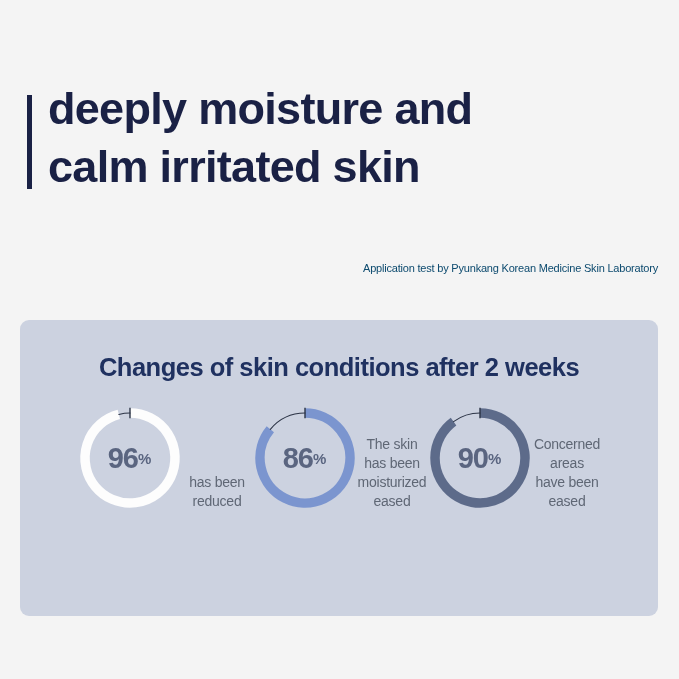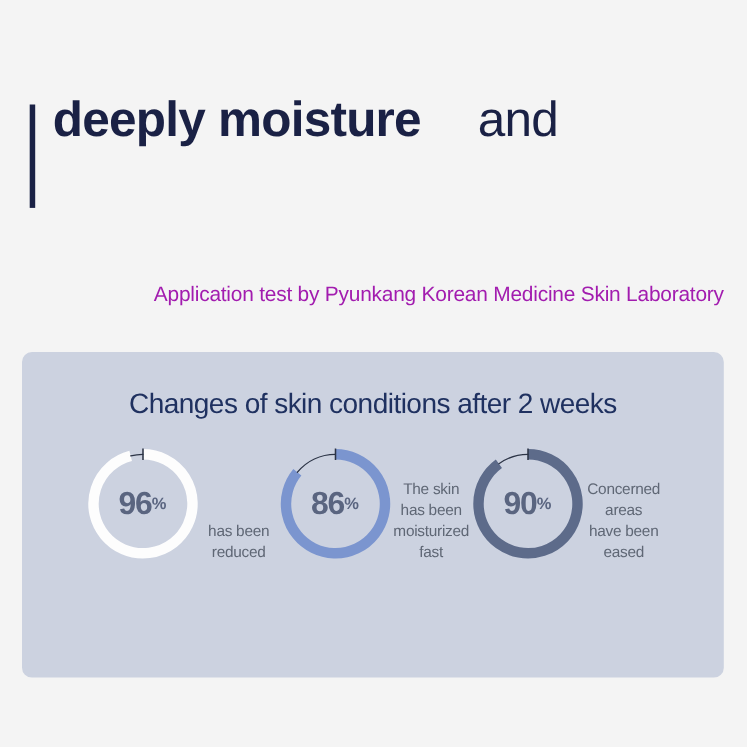--- a/index.html
+++ b/index.html
@@ -39,32 +39,32 @@
     width: 600px;
   }
   .hero-line {
     color: #1a2145;
     font-size: 45px;
     line-height: 58px;
     letter-spacing: -0.7px;
     white-space: nowrap;
   }
   .hero-strong { font-weight: 700; text-align: center; }
-  .hero-light  { font-weight: 400; margin-left: 40px; }
+  .hero-light  { font-weight: 700; }
 
   
   .subtitle {
     position: absolute;
     right: 21px;
     top: 258px;
     text-align: right;
   }
   .subtitle-line {
-    color: #a21caf;
-    font-size: 19px;
+    color: #0c4a6e;
+    font-size: 11px;
     line-height: 21px;
     letter-spacing: -0.2px;
     white-space: nowrap;
   }
 
   
   .card {
     position: absolute;
     left: 20px;
     top: 320px;
@@ -75,21 +75,21 @@
     box-sizing: border-box;
   }
   .card-title {
     position: absolute;
     left: 0;
     top: 33px;
     width: 100%;
     text-align: center;
     color: #1f3160;
     font-size: 25.5px;
-    font-weight: 400;
+    font-weight: 700;
     letter-spacing: -0.5px;
   }
 
   
   .stats-row {
     position: absolute;
     left: 0;
     top: 85px;
     width: 100%;
     display: flex;
@@ -137,20 +137,21 @@
     letter-spacing: -0.25px;
   }
 </style>
 </head>
 <body>
 
 <div class="hero">
   <div class="hero-bar"></div>
   <div class="hero-text">
     <div class="hero-line"><span class="hero-strong">deeply moisture </span><span class="hero-light">and</span></div>
+    <div class="hero-line"><span class="hero-strong">calm irritated skin</span></div>
   </div>
 </div>
 
 <div class="subtitle">
   <div class="subtitle-line">Application test by Pyunkang Korean Medicine Skin Laboratory</div>
 </div>
 
 <div class="card">
   <div class="card-title">Changes of skin conditions after 2 weeks</div>
 
@@ -184,21 +185,21 @@
               <line x1="53" y1="13.25" x2="53" y2="2.75" stroke="#2c3446" stroke-width="1.4"></line>
             </g>
         </svg>
         <div class="donut-value">
           <span class="donut-num">86</span>
             <span class="donut-pct">%</span>
         </div>
       </div>
       <div class="stat-caption">
         <div>The skin has been</div>
-        <div>moisturized fast</div>
+        <div>moisturized eased</div>
       </div>
     </div>
 
     <div class="stat">
       <div class="donut-wrap">
         <svg viewBox="0 0 106 106">
           <g>
               <path d="M 26.549663646838702 16.594235253127373 A 45 45 0 1 0 53 8" fill="none" stroke="#5d6b8a" stroke-width="9.5" stroke-linecap="butt"></path>
               <path d="M 52.99999999999999 8 A 45 45 0 0 0 26.549663646838702 16.594235253127373" fill="none" stroke="#2c3446" stroke-width="1.1" stroke-linecap="round"></path>
               <line x1="53" y1="13.25" x2="53" y2="2.75" stroke="#2c3446" stroke-width="1.4"></line>

